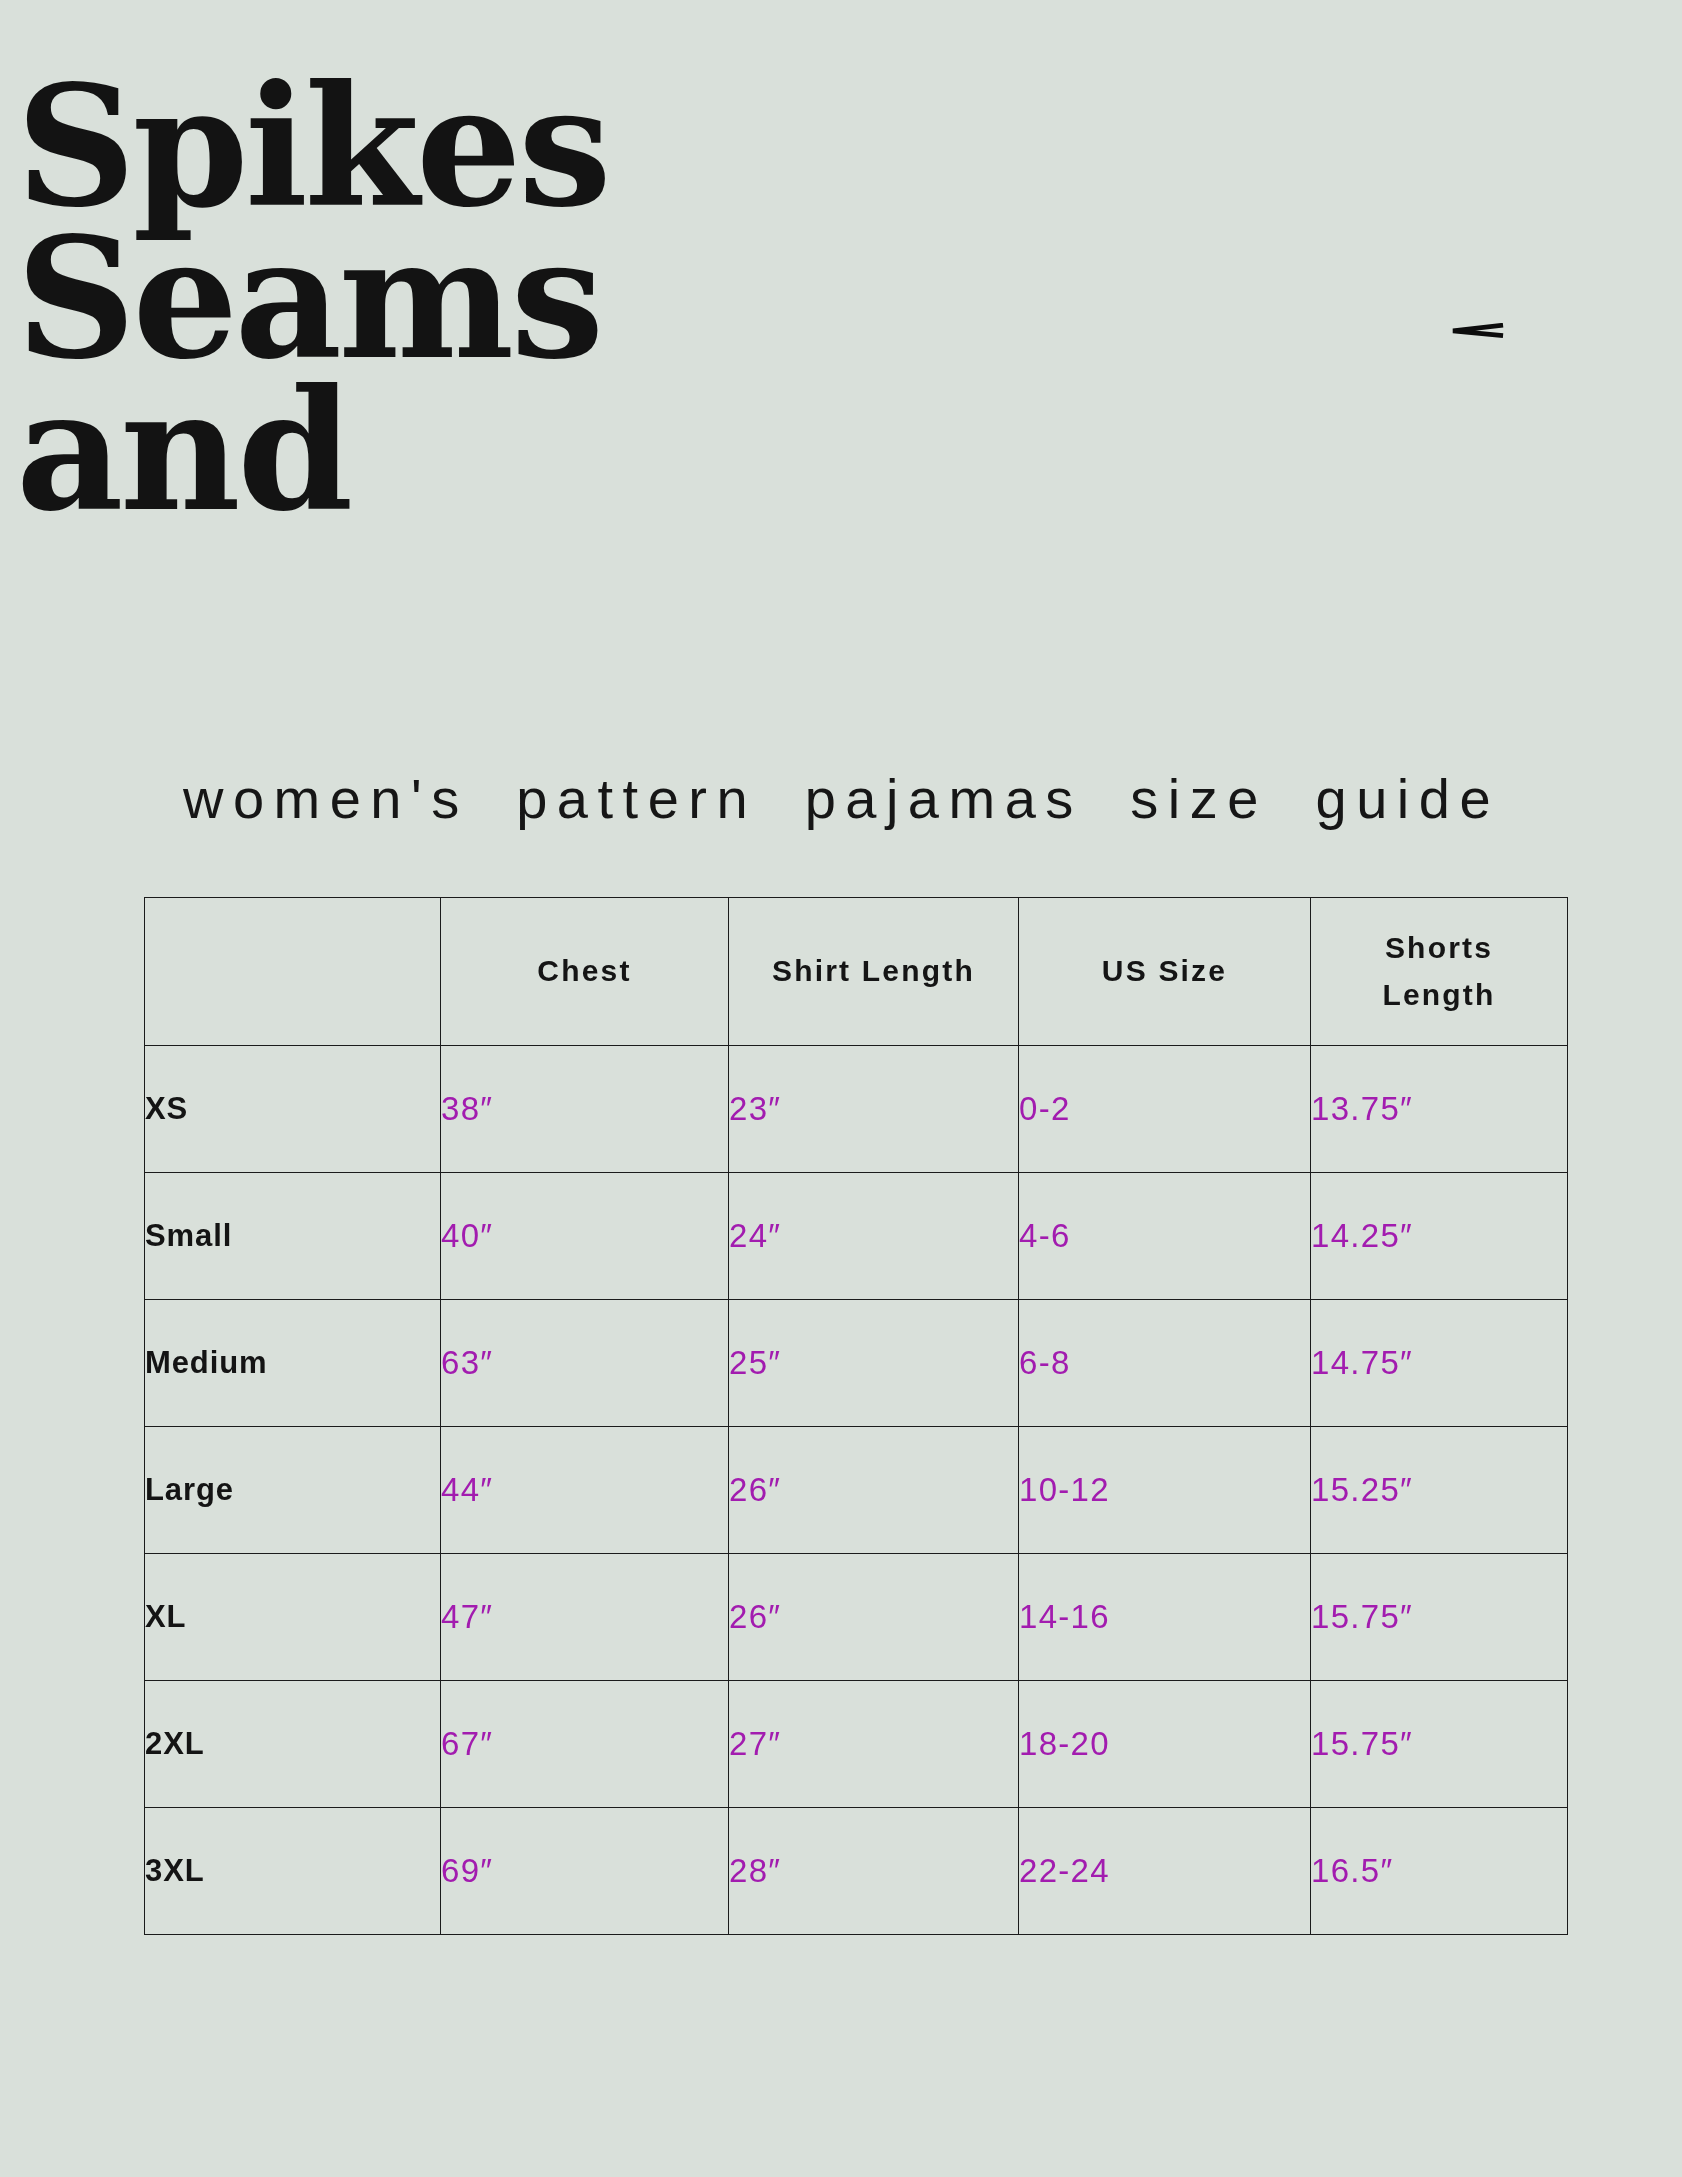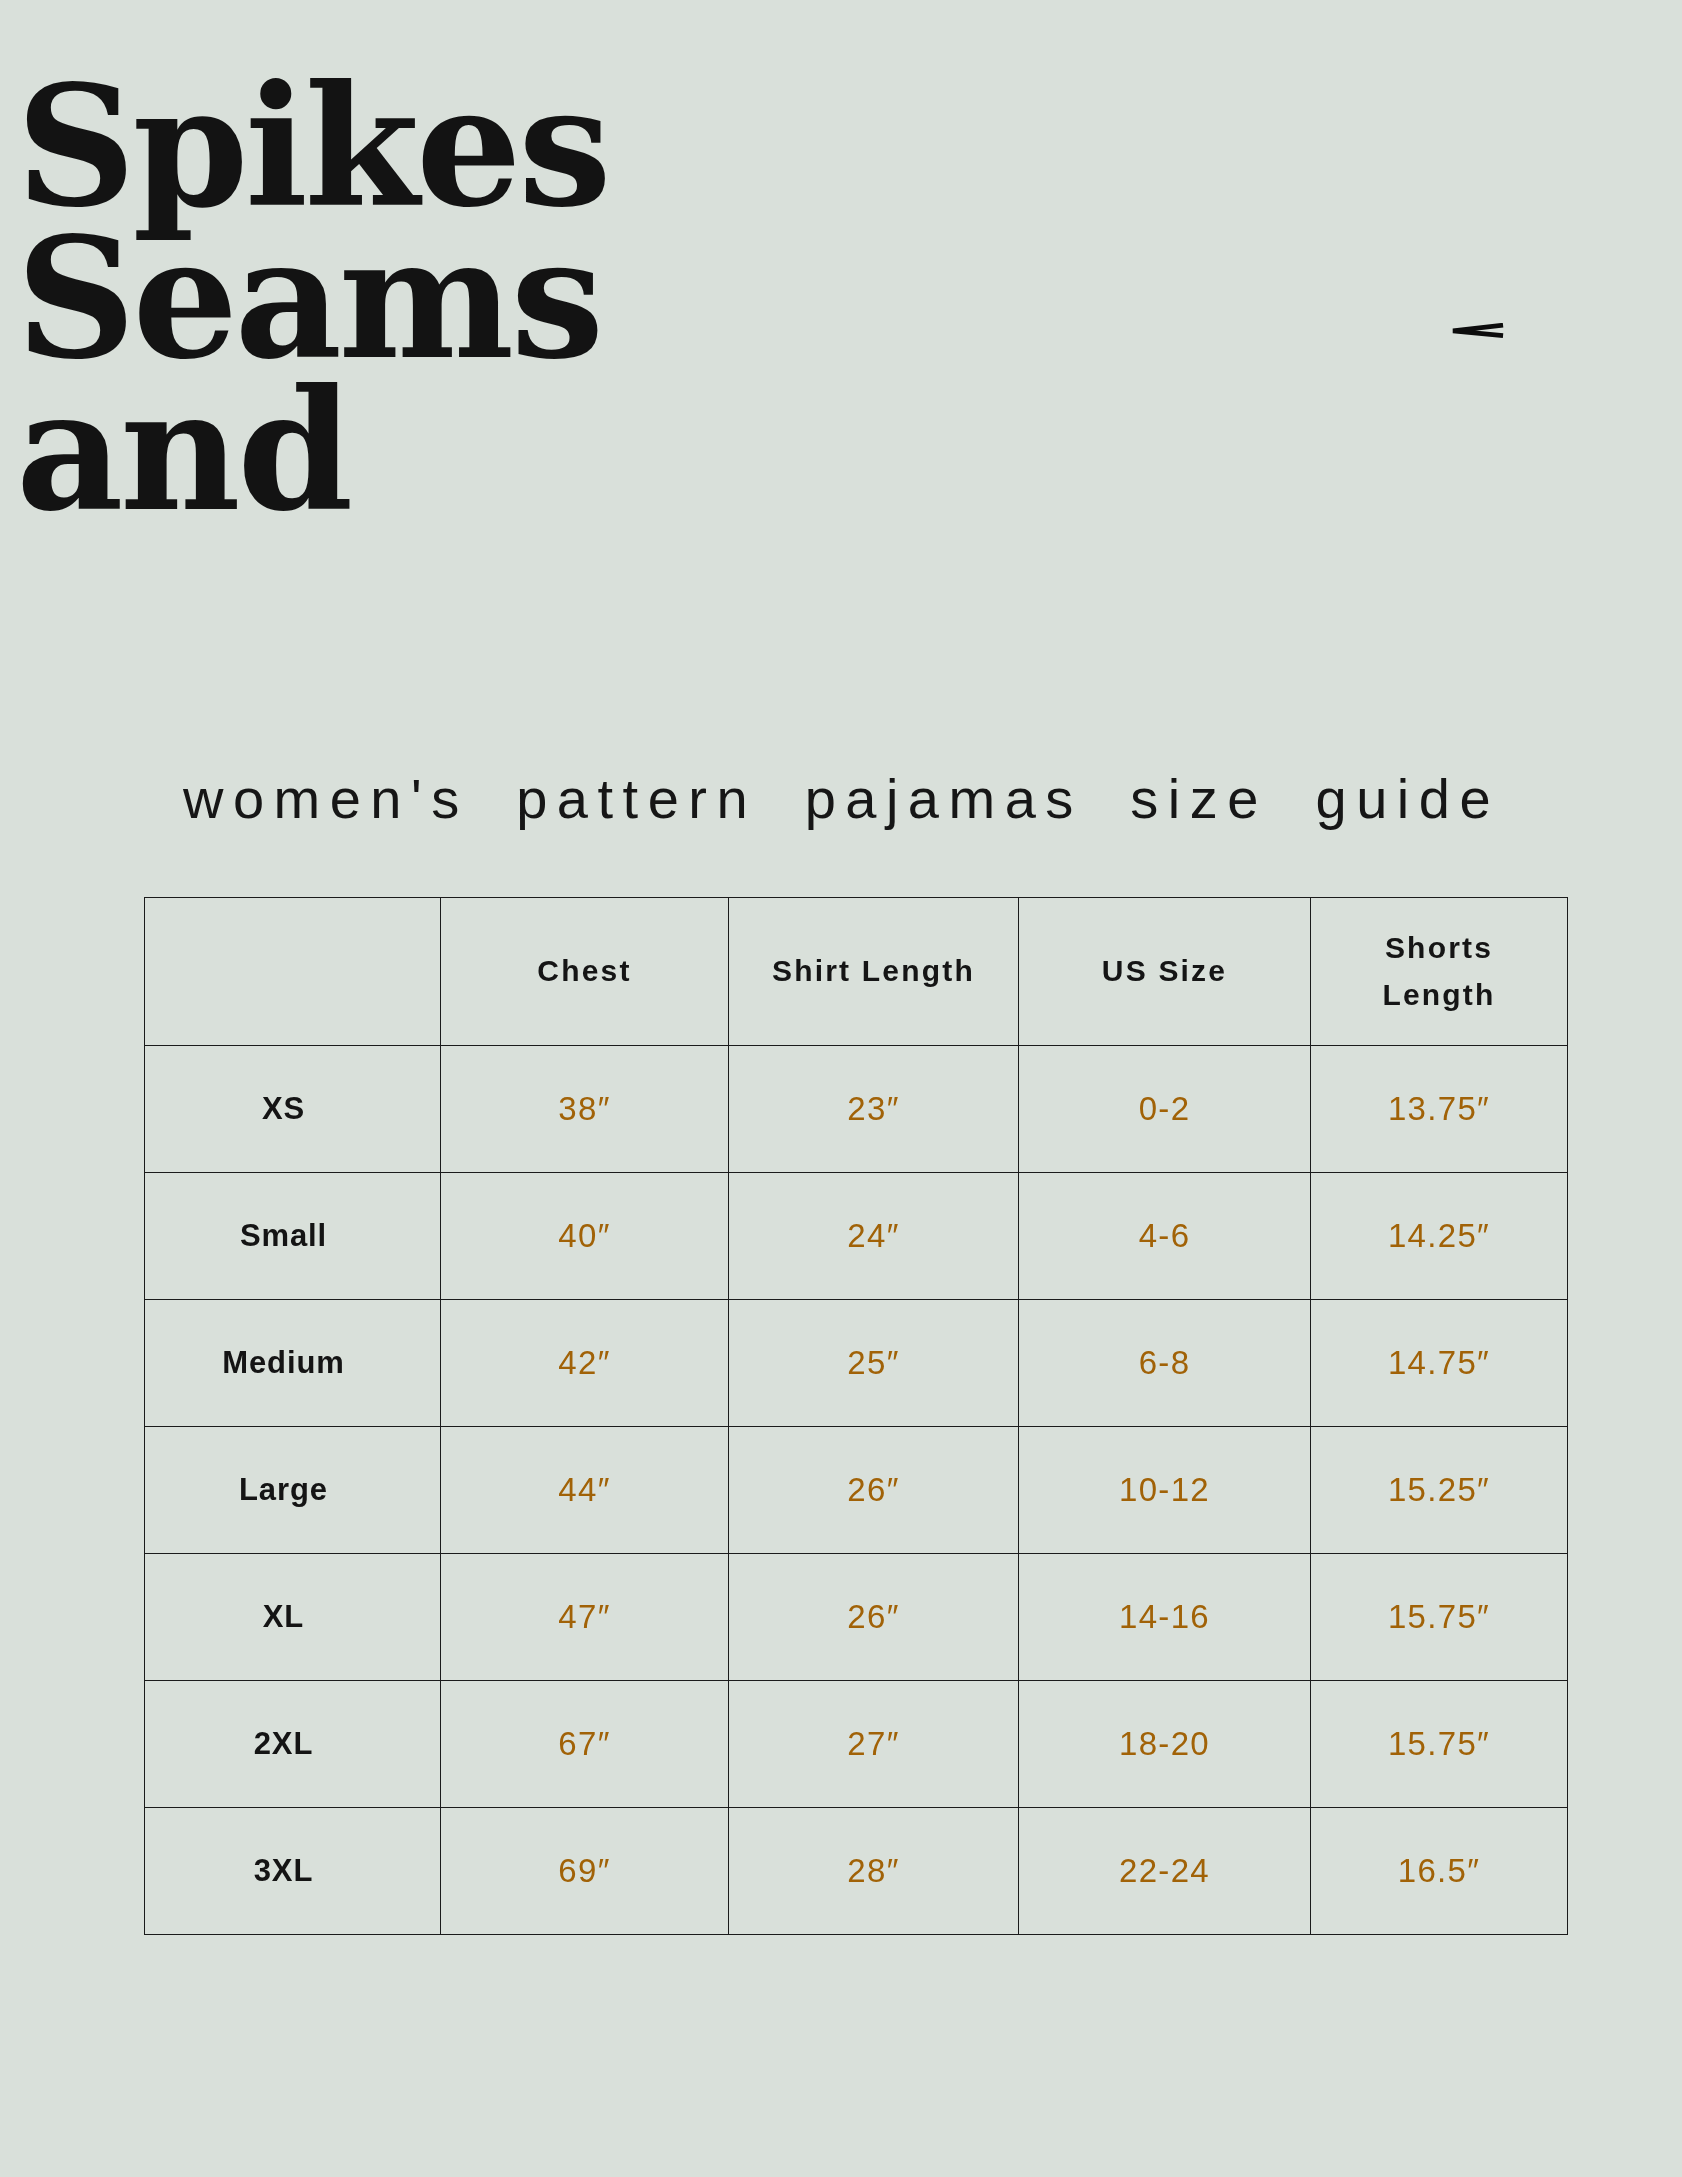--- a/index.html
+++ b/index.html
@@ -87,23 +87,22 @@
     vertical-align: middle;
     white-space: pre-line;
     line-height: 1.55;
     color: #151515;
   }
   table.size-guide td {
     height: 126px;
     font-size: 33px;
     font-weight: 400;
     letter-spacing: 1.3px;
-    text-align: center;
     vertical-align: middle;
-    color: #a16207;
+    color: #a21caf;
   }
   table.size-guide td.size-cell {
     padding-right: 18px;
     font-size: 31px;
     font-weight: bold;
     letter-spacing: 0.9px;
     color: #141414;
   }
 </style>
 </head>
@@ -154,21 +153,21 @@
         </tr>
         <tr>
           <td class="size-cell">Small</td>
           <td>40″</td>
           <td>24″</td>
           <td>4-6</td>
           <td>14.25″</td>
         </tr>
         <tr>
           <td class="size-cell">Medium</td>
-          <td>42″</td>
+          <td>63″</td>
           <td>25″</td>
           <td>6-8</td>
           <td>14.75″</td>
         </tr>
         <tr>
           <td class="size-cell">Large</td>
           <td>44″</td>
           <td>26″</td>
           <td>10-12</td>
           <td>15.25″</td>

